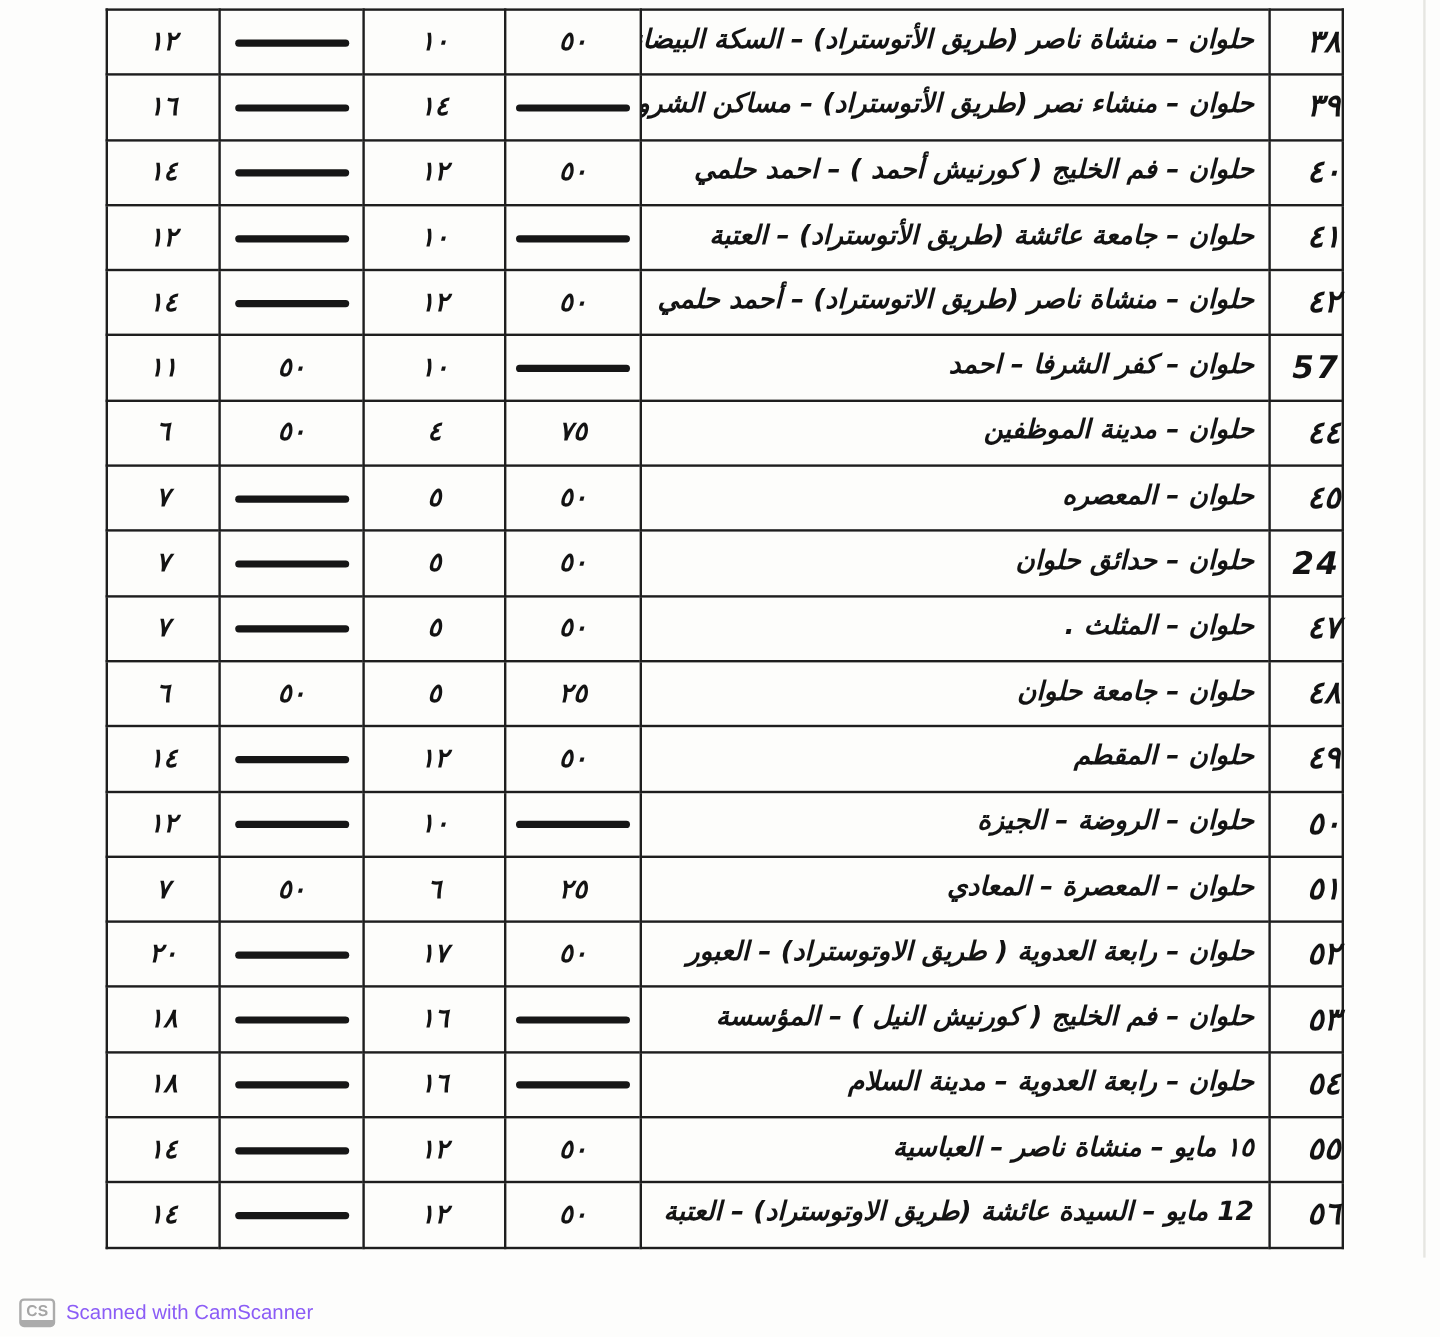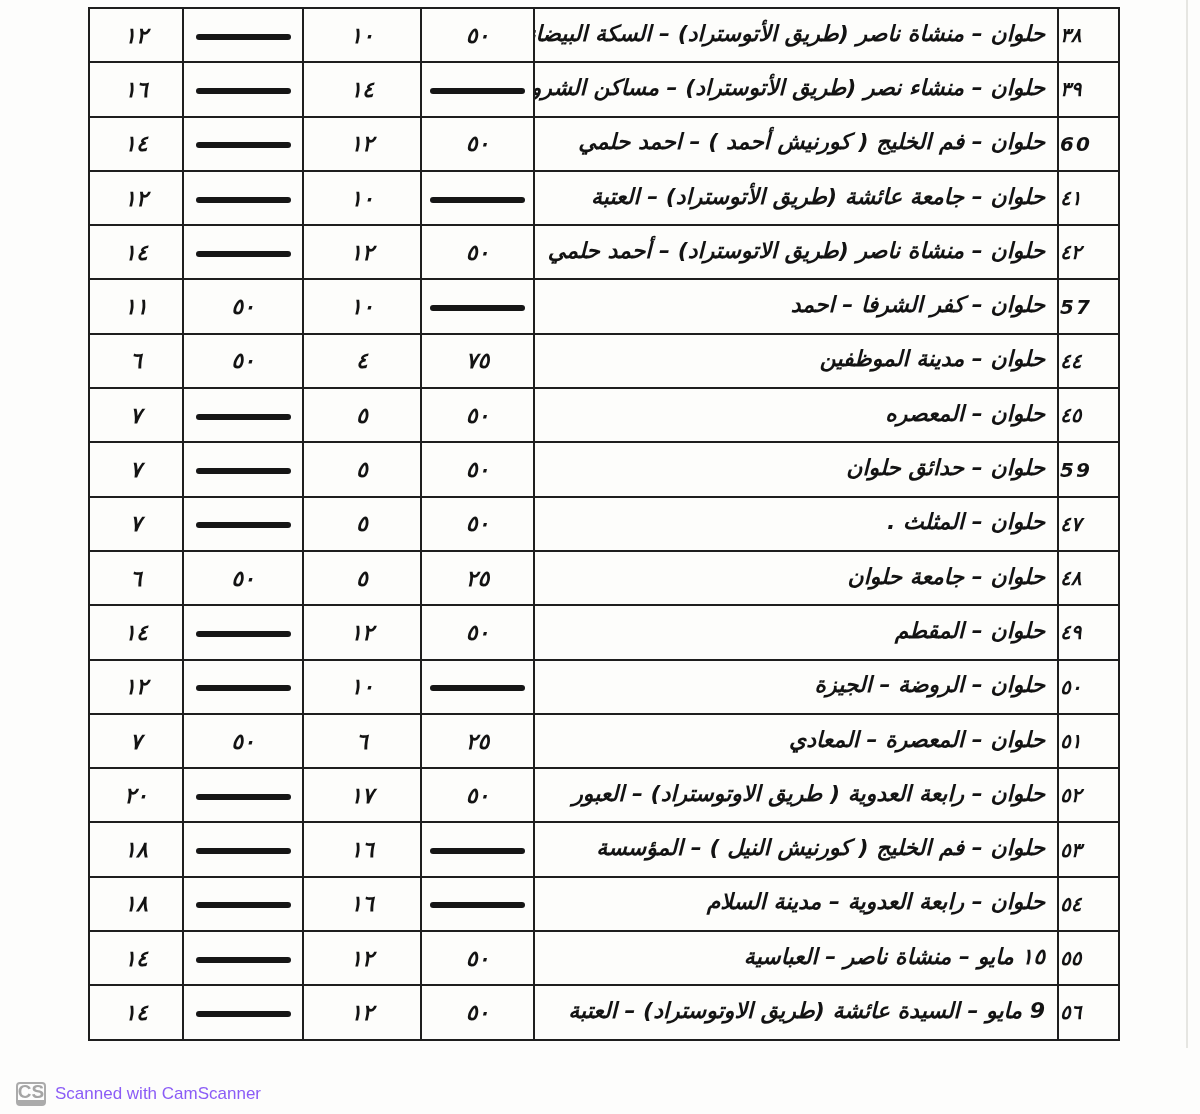--- a/index.html
+++ b/index.html
@@ -34,22 +34,22 @@
     border: 2.5px solid #1e1e1e;
   }
   table.routes tr { height: 54.3px; }
   td {
     vertical-align: middle;
     color: #131313;
     font-weight: bold;
     font-style: italic;
   }
   td.no-cell {
-    text-align: left;
-    font-size: 20px;
+    text-align: right;
+    font-size: 26px;
     letter-spacing: 2px;
     margin-left: 20px;
   }
   td.route-cell {
     text-align: right;
     padding: 0 12px 4px 4px;
     font-size: 22px;
     white-space: nowrap;
     overflow: hidden;
   }
@@ -75,21 +75,21 @@
   .cs-badge {
     width: 26px; height: 16px;
     border: 2px solid #ababab;
     border-bottom-width: 6px;
     border-radius: 4px;
     display: flex;
     align-items: center;
     justify-content: center;
     font-family: "Liberation Sans", sans-serif;
     font-weight: bold;
-    font-size: 19px;
+    font-size: 13px;
     color: #a5a5a5;
     background: #fdfdfd;
   }
   .wm-text {
     font-family: "Liberation Sans", sans-serif;
     font-size: 17px;
     color: #8b5cf6;
     font-style: normal;
     font-weight: normal;
   }
@@ -119,21 +119,21 @@
         </tr>
         <tr>
           <td class="no-cell">٣٩</td>
           <td class="route-cell">حلوان – منشاء نصر (طريق الأتوستراد) – مساكن الشروق</td>
           <td class="val-cell"><span class="dash"></span></td>
           <td class="val-cell">١٤</td>
           <td class="val-cell"><span class="dash"></span></td>
           <td class="val-cell">١٦</td>
         </tr>
         <tr>
-          <td class="no-cell">60</td>
+          <td class="no-cell">٤٠</td>
           <td class="route-cell">حلوان – فم الخليج ( كورنيش أحمد ) – احمد حلمي</td>
           <td class="val-cell">٥٠</td>
           <td class="val-cell">١٢</td>
           <td class="val-cell"><span class="dash"></span></td>
           <td class="val-cell">١٤</td>
         </tr>
         <tr>
           <td class="no-cell">٤١</td>
           <td class="route-cell">حلوان – جامعة عائشة (طريق الأتوستراد) – العتبة</td>
           <td class="val-cell"><span class="dash"></span></td>
@@ -167,21 +167,21 @@
         </tr>
         <tr>
           <td class="no-cell">٤٥</td>
           <td class="route-cell">حلوان – المعصره</td>
           <td class="val-cell">٥٠</td>
           <td class="val-cell">٥</td>
           <td class="val-cell"><span class="dash"></span></td>
           <td class="val-cell">٧</td>
         </tr>
         <tr>
-          <td class="no-cell">59</td>
+          <td class="no-cell">24</td>
           <td class="route-cell">حلوان – حدائق حلوان</td>
           <td class="val-cell">٥٠</td>
           <td class="val-cell">٥</td>
           <td class="val-cell"><span class="dash"></span></td>
           <td class="val-cell">٧</td>
         </tr>
         <tr>
           <td class="no-cell">٤٧</td>
           <td class="route-cell">حلوان – المثلث .</td>
           <td class="val-cell">٥٠</td>
@@ -248,21 +248,21 @@
         <tr>
           <td class="no-cell">٥٥</td>
           <td class="route-cell">١٥ مايو – منشاة ناصر – العباسية</td>
           <td class="val-cell">٥٠</td>
           <td class="val-cell">١٢</td>
           <td class="val-cell"><span class="dash"></span></td>
           <td class="val-cell">١٤</td>
         </tr>
         <tr>
           <td class="no-cell">٥٦</td>
-          <td class="route-cell">9 مايو – السيدة عائشة (طريق الاوتوستراد) – العتبة</td>
+          <td class="route-cell">12 مايو – السيدة عائشة (طريق الاوتوستراد) – العتبة</td>
           <td class="val-cell">٥٠</td>
           <td class="val-cell">١٢</td>
           <td class="val-cell"><span class="dash"></span></td>
           <td class="val-cell">١٤</td>
         </tr>
       </tbody>
   </table>
 
   <div class="edge-line"></div>
 

